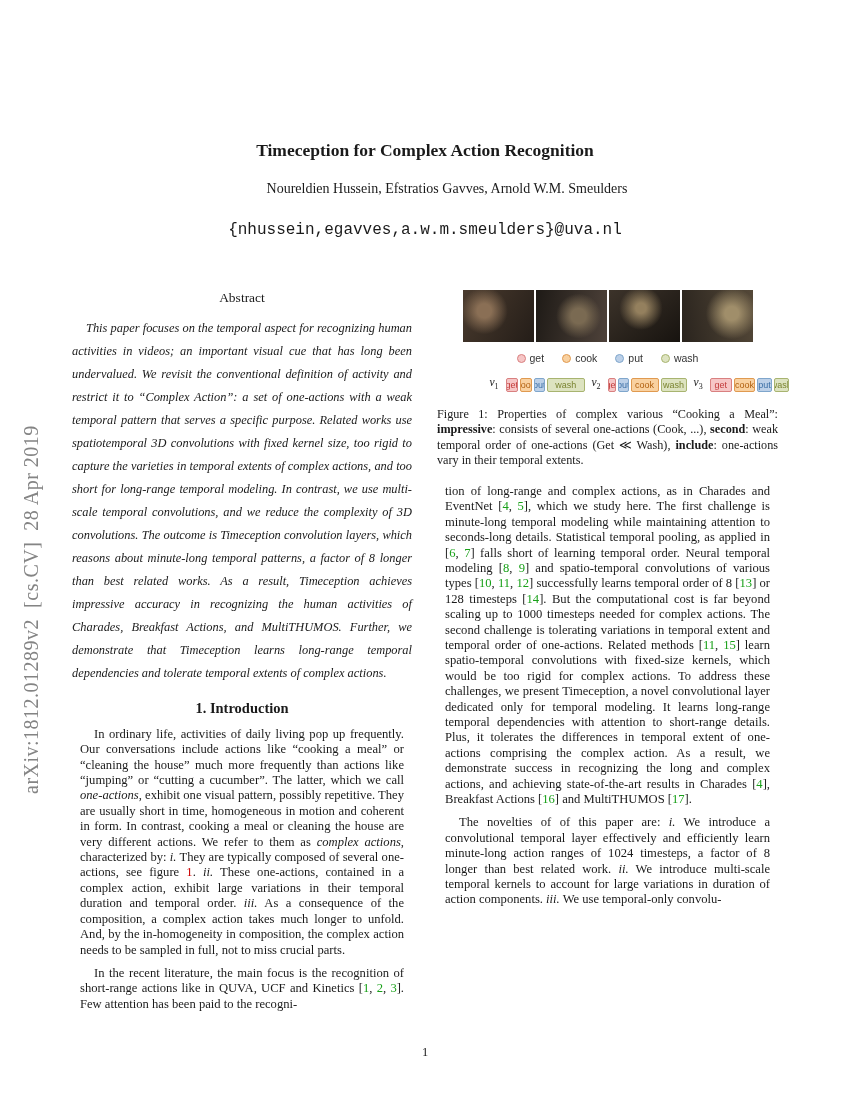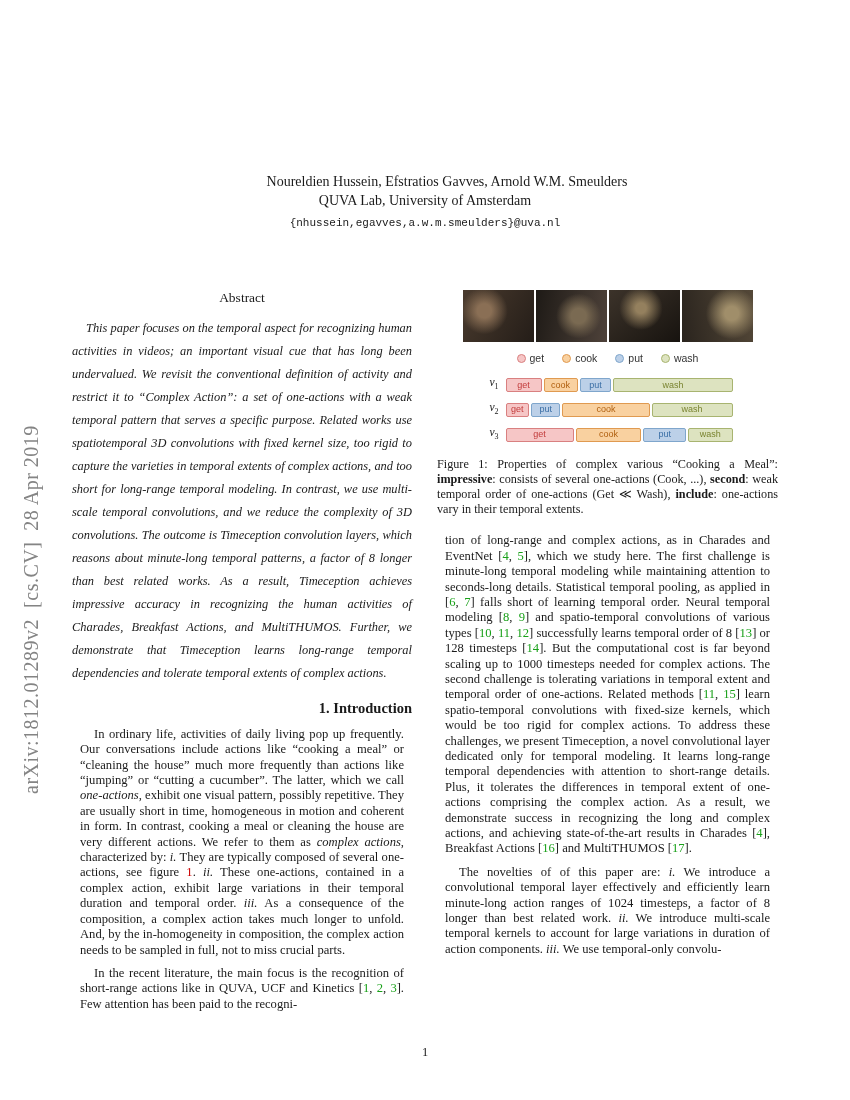--- a/index.html
+++ b/index.html
@@ -8,31 +8,31 @@
     background:#ffffff; font-family:"Liberation Serif", serif; color:#1a1a1a;
     overflow:hidden;
   }
   .arxiv-sidebar {
     position:absolute; left:20px; top:794px;
     transform-origin:0 0; transform:rotate(-90deg);
     font-size:20px; color:#848484; white-space:pre; letter-spacing:0.5px;
   }
   .title-block { position:absolute; top:140px; left:0; width:100%; text-align:center; }
   .title-block h1 { margin:0; font-size:17.5px; font-weight:bold; }
-  .authors { margin-top:34px; font-size:14px;padding-left:44px; }
+  .authors { margin-top:20px; font-size:14px;padding-left:44px; }
   .affiliation { margin-top:3px; font-size:14px; }
-  .email { margin-top:8px; font-family:"Liberation Mono", monospace; font-size:11px; }
+  .email { margin-top:24px; font-family:"Liberation Mono", monospace; font-size:16px; }
 
   .col { position:absolute; top:290px; text-align:justify; font-size:12.6px; line-height:15.4px; }
   .col-left  { left:72px;  width:340px; }
   .col-right { left:437px; width:341px; }
 
   .abstract-heading { text-align:center; font-size:13.5px; font-weight:normal; margin:0 0 12px 0; }
   .abstract-text { font-style:italic; margin:0; text-indent:14px; font-size:12.4px; line-height:23px; }
-  .section-heading { font-size:14.5px; font-weight:bold; margin:16px 0 10px 0; text-align:right; }
+  .section-heading { font-size:14.5px; font-weight:bold; margin:16px 0 10px 0; text-align:center; }
   .body-par { margin:8px; }
   .indent { text-indent:14px; }
   .cg { color:#18a018; }
   .cr { color:#cc0000; }
   .it { font-style:italic; }
   .bf { font-weight:bold; }
 
   .figure1 { margin:0 0 16px 0; }
   .frames { display:flex; gap:2px; justify-content:center; }
   .frame { width:71px; height:52px; }
@@ -40,43 +40,43 @@
   .f2 { background:radial-gradient(circle at 60% 50%, #7a6a52 0 15%, rgba(0,0,0,0) 45%), linear-gradient(100deg, #1e1a16, #4e423a); }
   .f3 { background:radial-gradient(circle at 45% 35%, #94805e 0 10%, rgba(0,0,0,0) 42%), linear-gradient(140deg, #3c332a, #17130f); }
   .f4 { background:radial-gradient(circle at 70% 45%, #a08e6a 0 12%, rgba(0,0,0,0) 45%), linear-gradient(80deg, #2a241e, #544838); }
 
   .legend { display:flex; justify-content:center; align-items:center; gap:18px;
             margin:9px 0 9px 0; font-family:"Liberation Sans", sans-serif; font-size:10.5px; color:#333; }
   .legend-item { display:inline-flex; align-items:center; }
   .legend-dot { display:inline-block; width:7px; height:7px; border-radius:50%;
                 border:1.5px solid; margin-right:4px; }
 
-  .timelines { width:250px; margin:0 auto; display:flex; flex-direction:column; gap:5px; }
+  .timelines { width:250px; margin:0 auto; display:flex; flex-direction:row; }
   .tl-row { display:flex; align-items:center; gap:7px; }
   .tl-label { font-size:11.5px; width:16px; text-align:right; }
   .tl-label sub { font-size:8px; }
   .tl-track { flex:1; display:flex; gap:2px; height:14px; }
   .tl-seg { flex-basis:0; min-width:0; border:1px solid; border-radius:2px;
             font-family:"Liberation Sans", sans-serif; font-size:9px;
             display:flex; align-items:center; justify-content:center; line-height:1;
             overflow:hidden; }
   .caption { margin:12px 0 0 0; font-size:12.2px; line-height:15.2px; text-align:justify; }
 
   .page-number { position:absolute; bottom:40px; left:0; width:100%; text-align:center; font-size:12.5px; }
 </style>
 </head>
 <body>
 
 <div class="page">
 
   <div class="arxiv-sidebar">arXiv:1812.01289v2  [cs.CV]  28 Apr 2019</div>
 
   <header class="title-block">
+    <h1>Timeception for Complex Action Recognition</h1>
     <div class="authors">Noureldien Hussein, Efstratios Gavves, Arnold W.M. Smeulders</div>
-    <div class="affiliation">QUVA Lab, University of Amsterdam</div>
     <div class="email">{nhussein,egavves,a.w.m.smeulders}@uva.nl</div>
   </header>
 
   <section class="col col-left">
     <h2 class="abstract-heading">Abstract</h2>
     <p class="abstract-text">This paper focuses on the temporal aspect for recognizing human activities in videos; an important visual cue that has long been undervalued. We revisit the conventional definition of activity and restrict it to “Complex Action”: a set of one-actions with a weak temporal pattern that serves a specific purpose. Related works use spatiotemporal 3D convolutions with fixed kernel size, too rigid to capture the varieties in temporal extents of complex actions, and too short for long-range temporal modeling. In contrast, we use multi-scale temporal convolutions, and we reduce the complexity of 3D convolutions. The outcome is Timeception convolution layers, which reasons about minute-long temporal patterns, a factor of 8 longer than best related works. As a result, Timeception achieves impressive accuracy in recognizing the human activities of Charades, Breakfast Actions, and MultiTHUMOS. Further, we demonstrate that Timeception learns long-range temporal dependencies and tolerate temporal extents of complex actions.</p>
     <h3 class="section-heading">1. Introduction</h3>
     <p class="body-par indent"><span>In ordinary life, activities of daily living pop up frequently. Our conversations include actions like “cooking a meal” or “cleaning the house” much more frequently than actions like “jumping” or “cutting a cucumber”. The latter, which we call </span><span class="it">one-actions</span><span>, exhibit one visual pattern, possibly repetitive. They are usually short in time, homogeneous in motion and coherent in form. In contrast, cooking a meal or cleaning the house are very different actions. We refer to them as </span><span class="it">complex actions</span><span>, characterized by: </span><span class="it">i.</span><span> They are typically composed of several one-actions, see figure </span><span class="cr">1</span><span>. </span><span class="it">ii.</span><span> These one-actions, contained in a complex action, exhibit large variations in their temporal duration and temporal order. </span><span class="it">iii.</span><span> As a consequence of the composition, a complex action takes much longer to unfold. And, by the in-homogeneity in composition, the complex action needs to be sampled in full, not to miss crucial parts.</span></p>
     <p class="body-par indent"><span>In the recent literature, the main focus is the recognition of short-range actions like in QUVA, UCF and Kinetics [</span><span class="cg">1</span><span>, </span><span class="cg">2</span><span>, </span><span class="cg">3</span><span>]. Few attention has been paid to the recogni-</span></p>
   </section>

